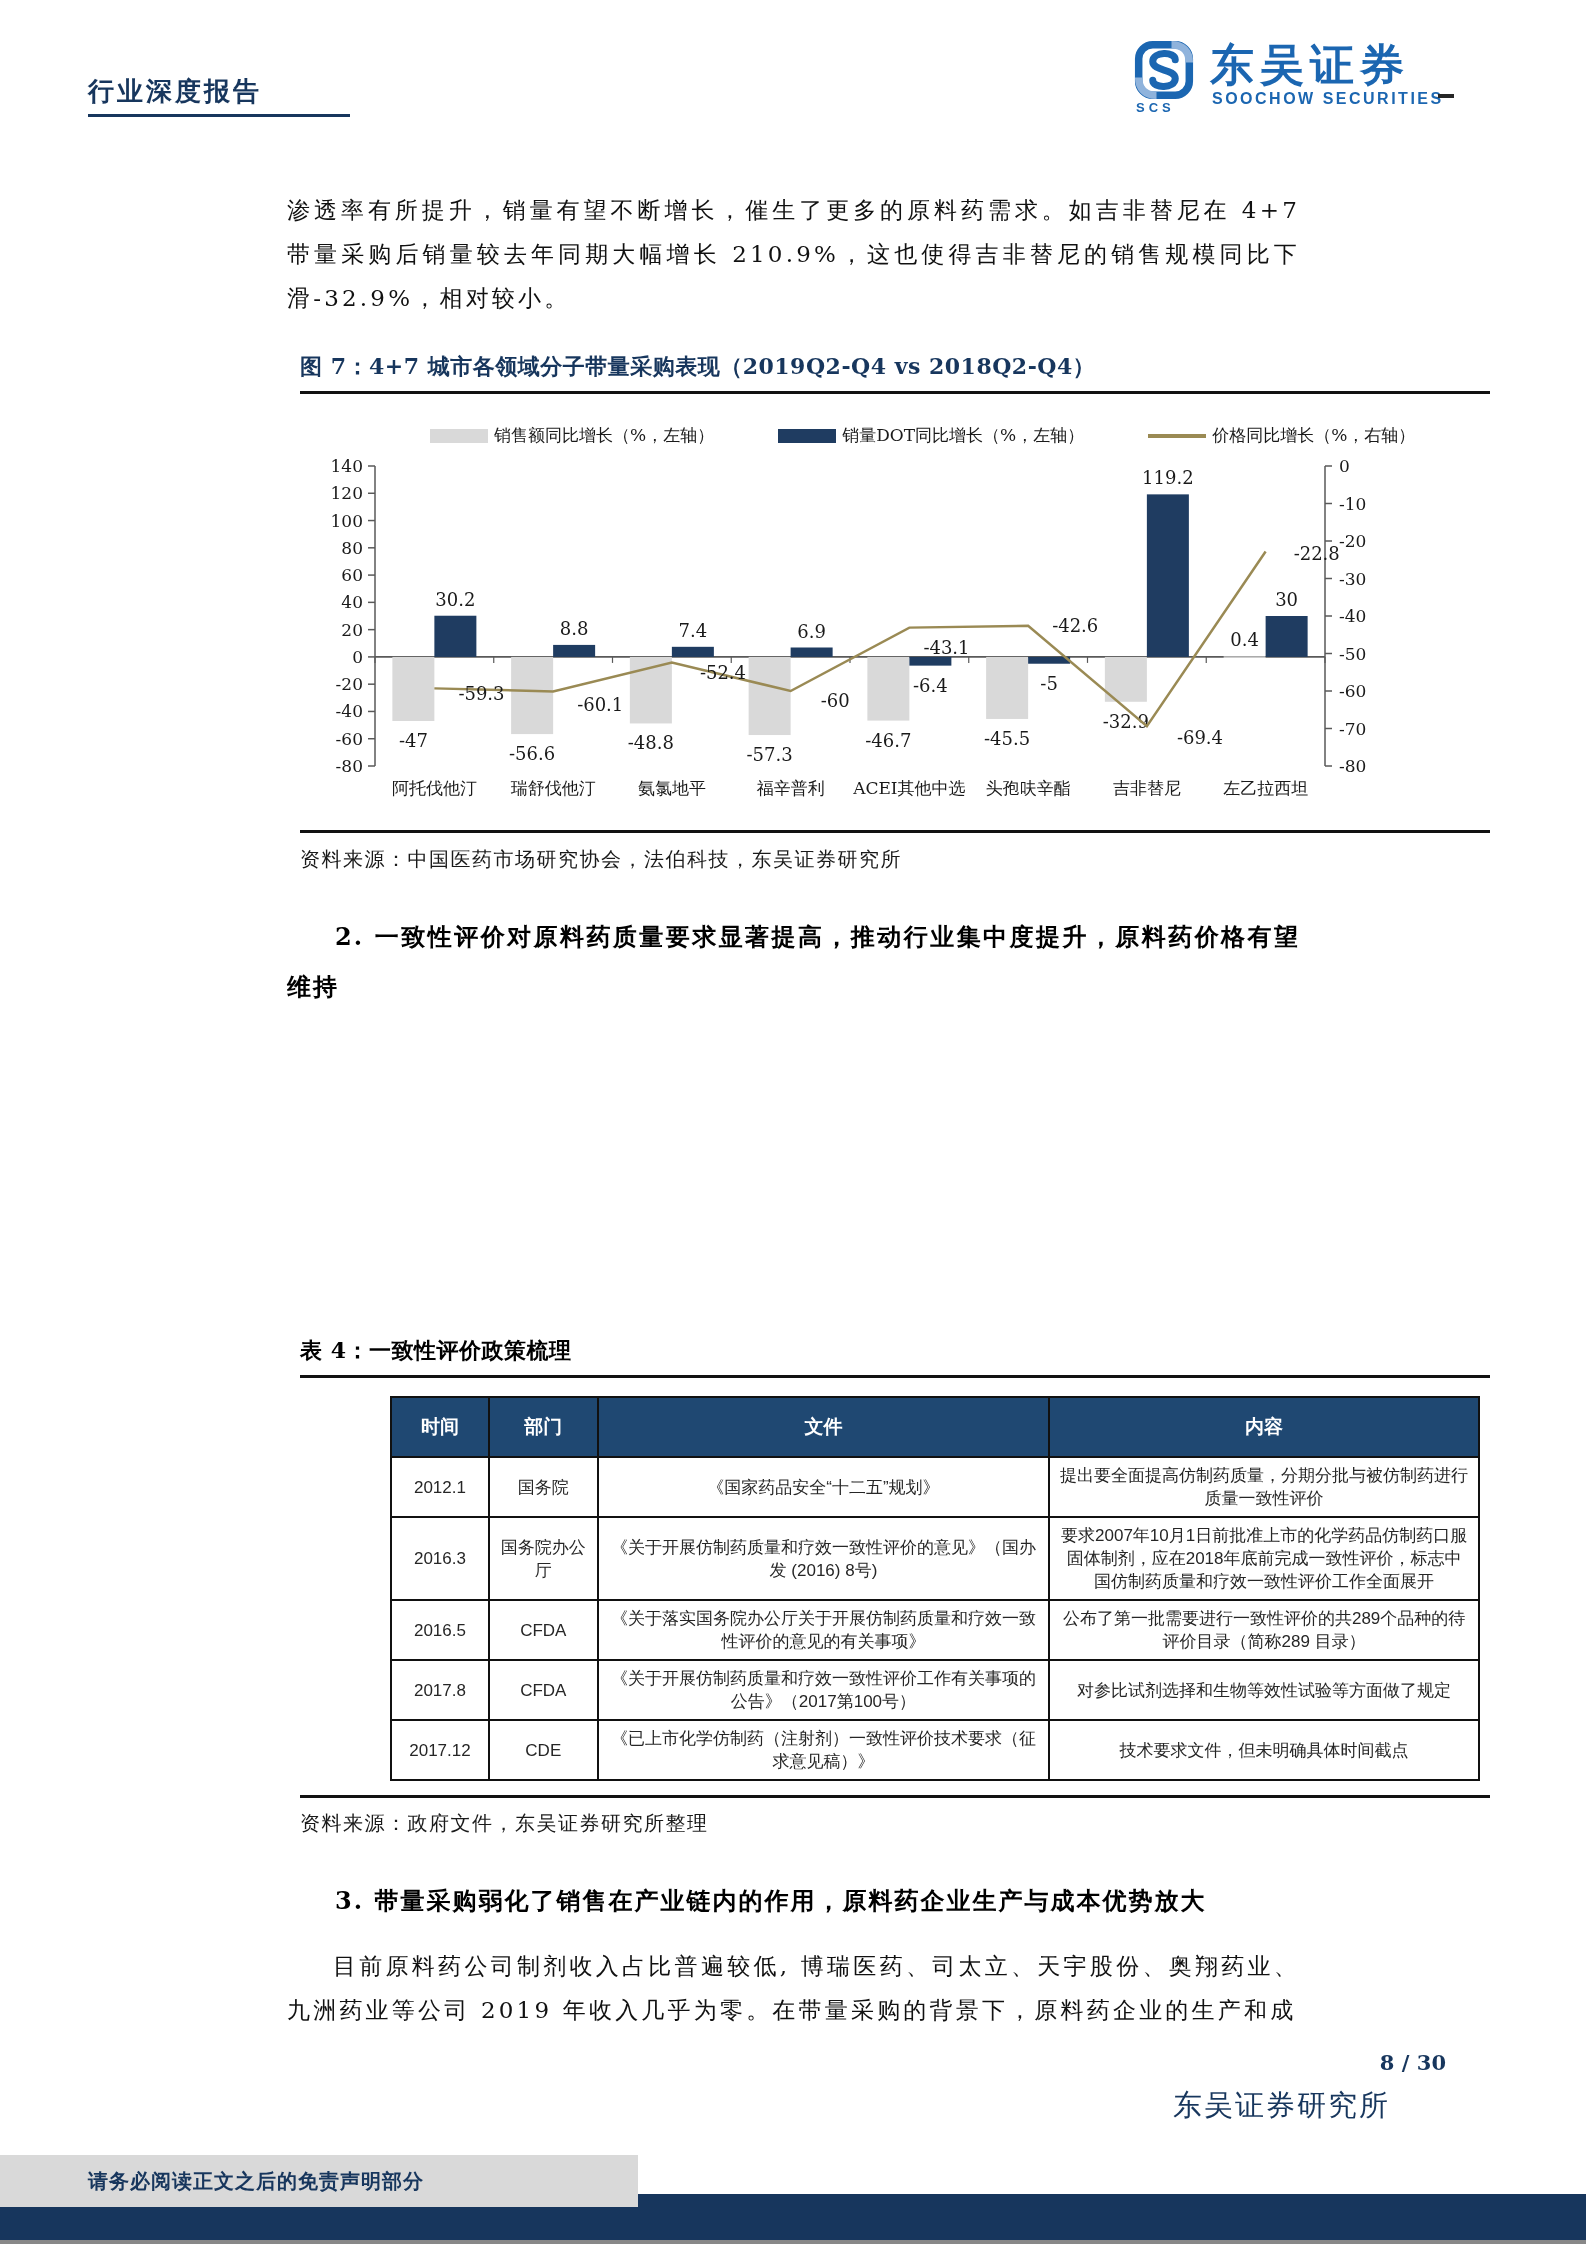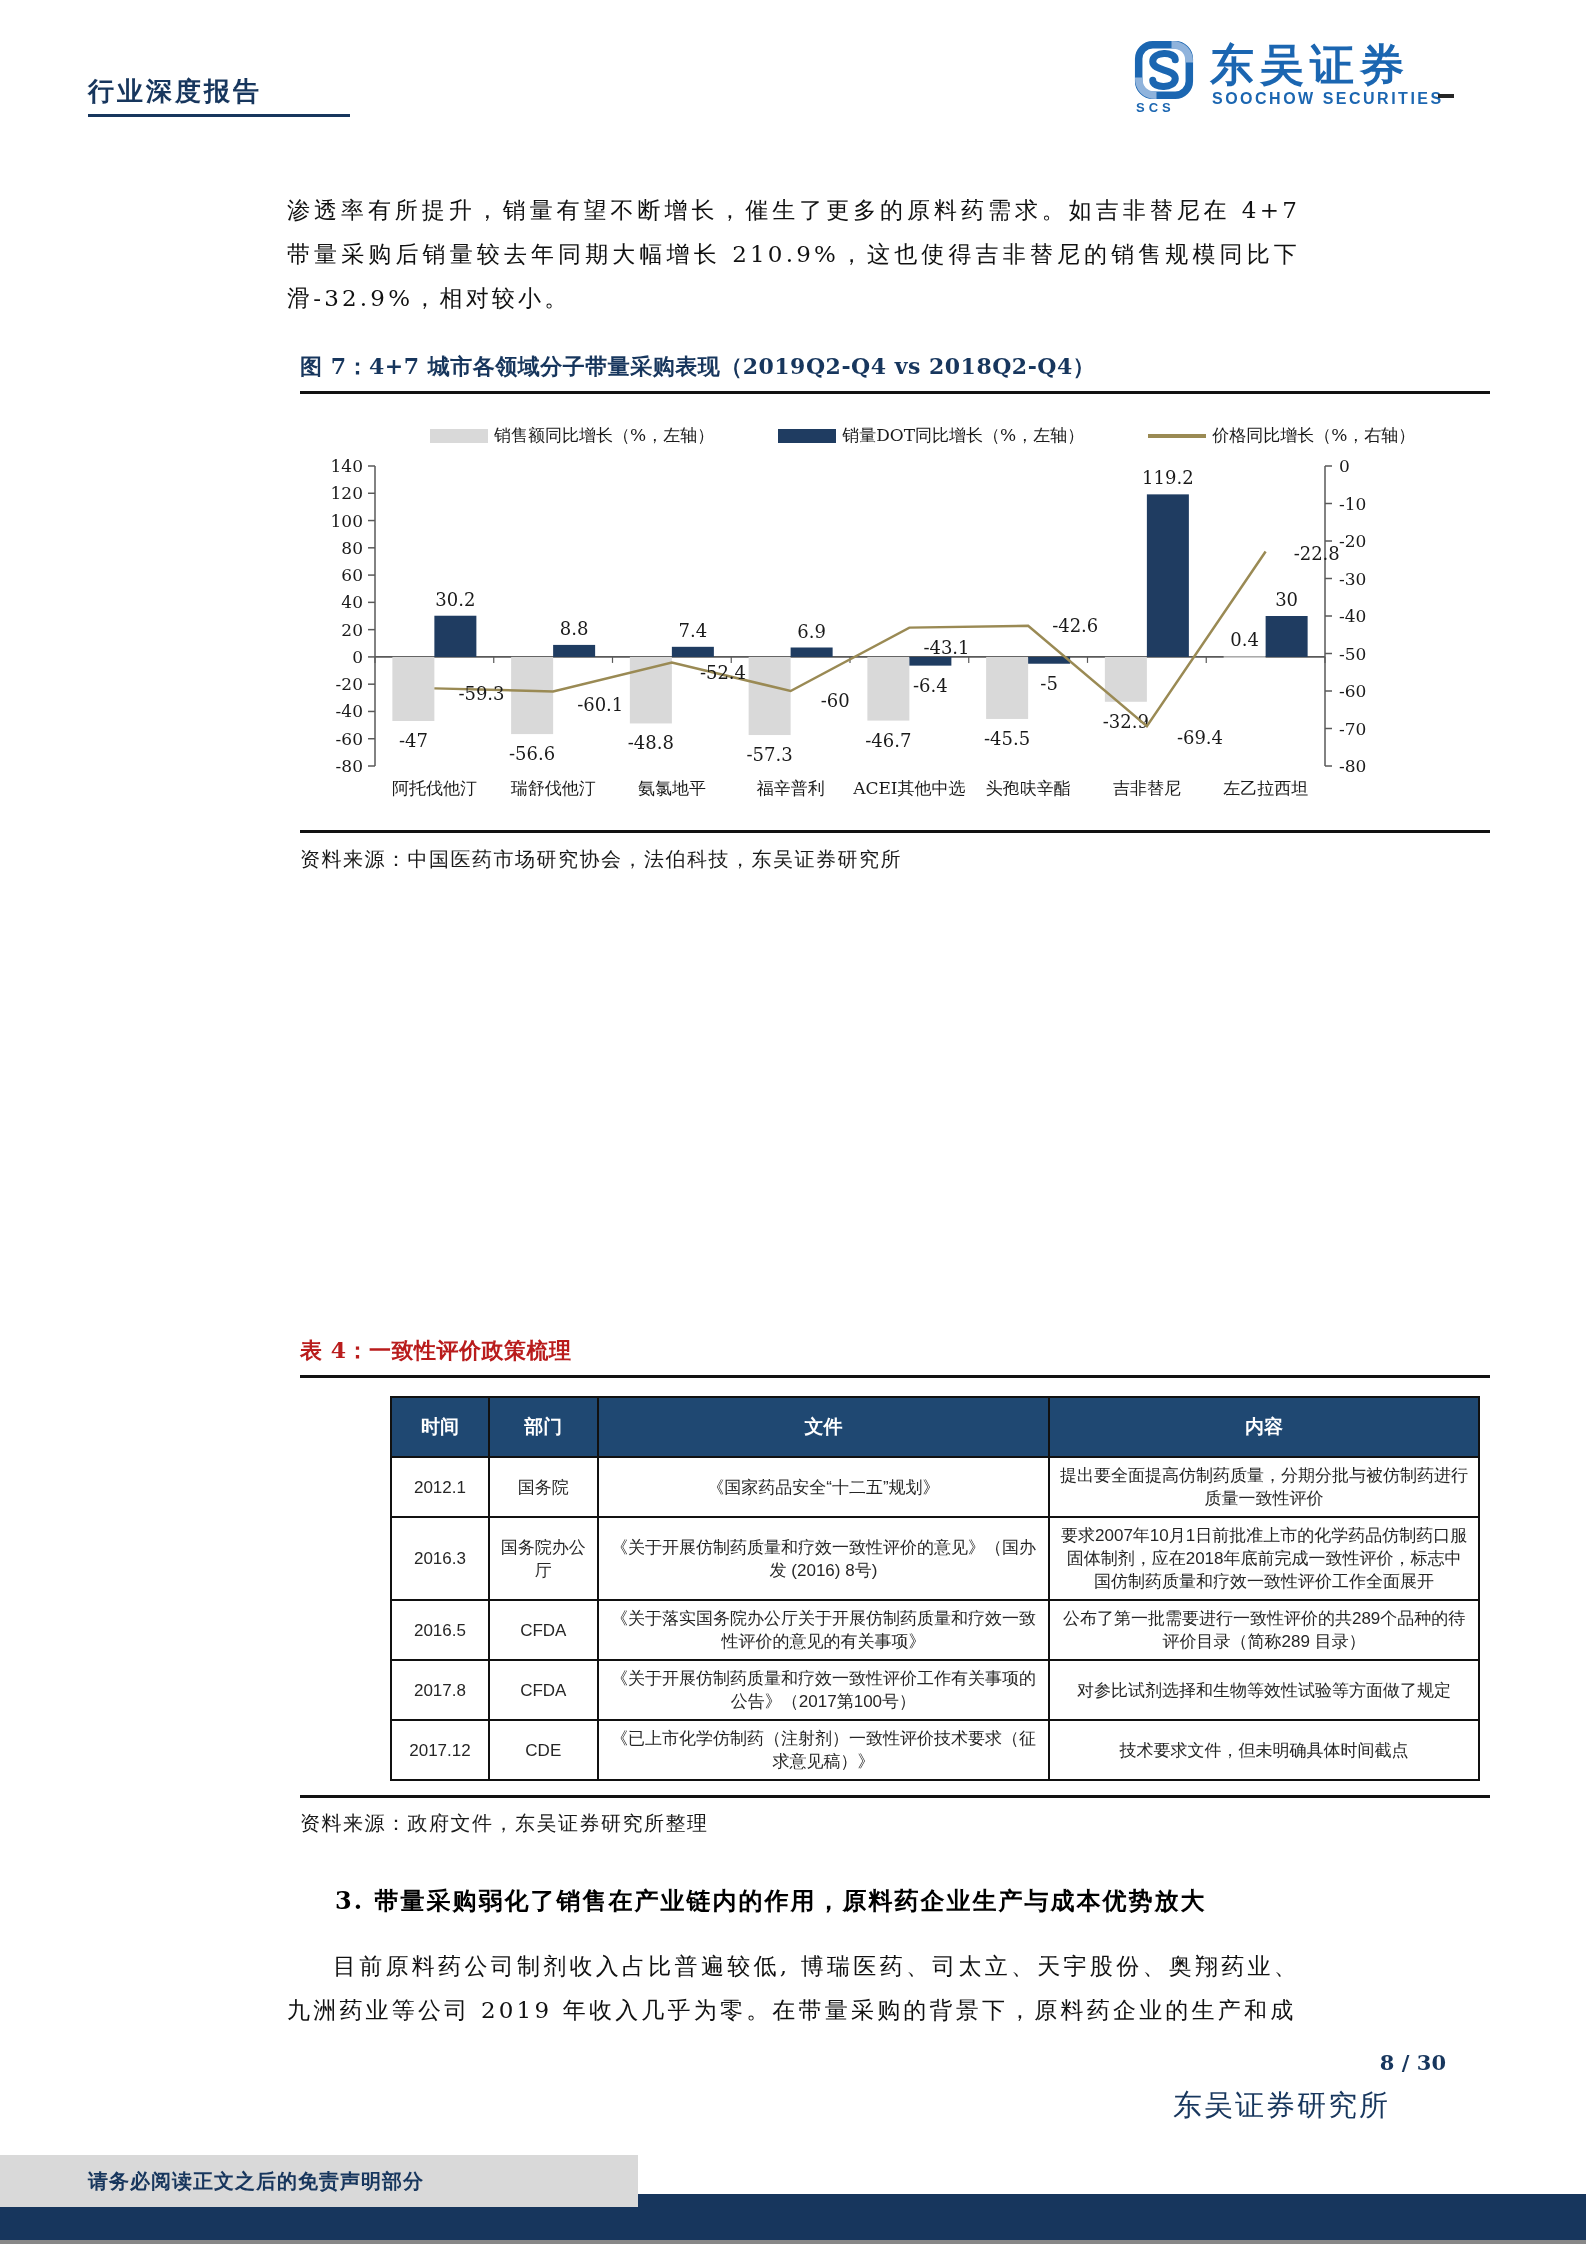--- a/index.html
+++ b/index.html
@@ -33,21 +33,21 @@
   .lg-item{display:flex;align-items:center;white-space:nowrap;}
   .lg-swatch{display:inline-block;width:58px;height:14px;margin-right:6px;}
   .lg-line{display:inline-block;width:58px;height:4px;margin-right:6px;}
   .lg-label{font-size:17px;color:#1a1a1a;}
   .chart-svg{position:absolute;left:305px;top:446px;}
   .chart-svg text{fill:#1a1a1a;font-family:"DejaVu Serif","Liberation Serif",serif;}
   .chart-svg .ax{font-size:17px;}
   .chart-svg .dl{font-size:18px;}
   .chart-svg .cat{font-size:17px;}
   
-  .t4-title{position:absolute;left:300px;top:1336px;font-size:22px;font-weight:bold;color:#b91c1c;letter-spacing:.5px;}
+  .t4-title{position:absolute;left:300px;top:1336px;font-size:22px;font-weight:bold;color:#000000;letter-spacing:.5px;}
   .policy-table{position:absolute;left:390px;top:1396px;width:1090px;border-collapse:collapse;
         font-family:"Liberation Sans","DejaVu Sans",sans-serif;}
   .policy-table th{background:#1F4872;color:#ffffff;font-size:19px;font-weight:bold;
         border:2px solid #111;padding:7px 4px;}
   .policy-table td{border:2px solid #111;font-size:17px;line-height:23px;color:#262626;
         text-align:center;vertical-align:middle;padding:6px 8px;}
   .policy-table tr{height:60px;}
   .policy-table th:nth-child(1),.policy-table td:nth-child(1){width:9%;}
   .policy-table th:nth-child(2),.policy-table td:nth-child(2){width:10%;}
   .policy-table th:nth-child(3),.policy-table td:nth-child(3){width:41.5%;}
@@ -204,20 +204,21 @@
       <text x="485.625" y="348" text-anchor="middle" class="cat">福辛普利</text>
       <text x="604.375" y="348" text-anchor="middle" class="cat">ACEI其他中选</text>
       <text x="723.125" y="348" text-anchor="middle" class="cat">头孢呋辛酯</text>
       <text x="841.875" y="348" text-anchor="middle" class="cat">吉非替尼</text>
       <text x="960.625" y="348" text-anchor="middle" class="cat">左乙拉西坦</text>
     </svg>
 
   <div class="rule" style="top:830px;"></div>
   <div class="src" style="top:846px;">资料来源：中国医药市场研究协会，法伯科技，东吴证券研究所</div>
 
+  <div class="sec" style="top:912px;">2. 一致性评价对原料药质量要求显著提高，推动行业集中度提升，原料药价格有望维持</div>
 
   <div class="t4-title">表 4：一致性评价政策梳理</div>
   <div class="rule" style="top:1375px;"></div>
   <table class="policy-table">
     <thead>
         <tr id="t4-head">
           <th>时间</th>
           <th>部门</th>
           <th>文件</th>
           <th>内容</th>

